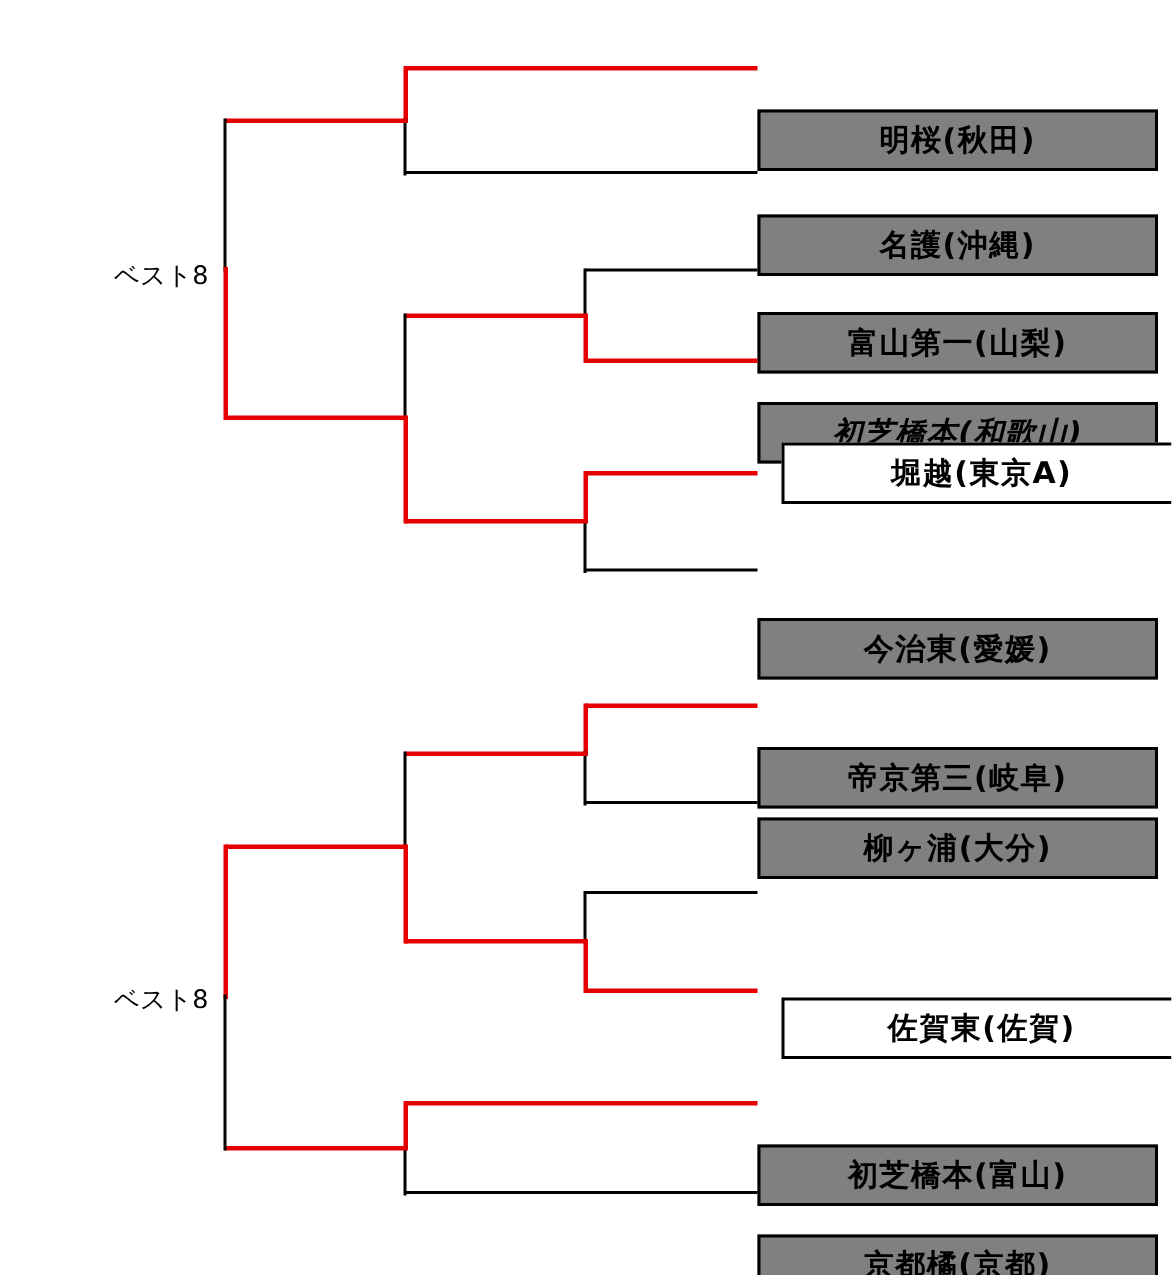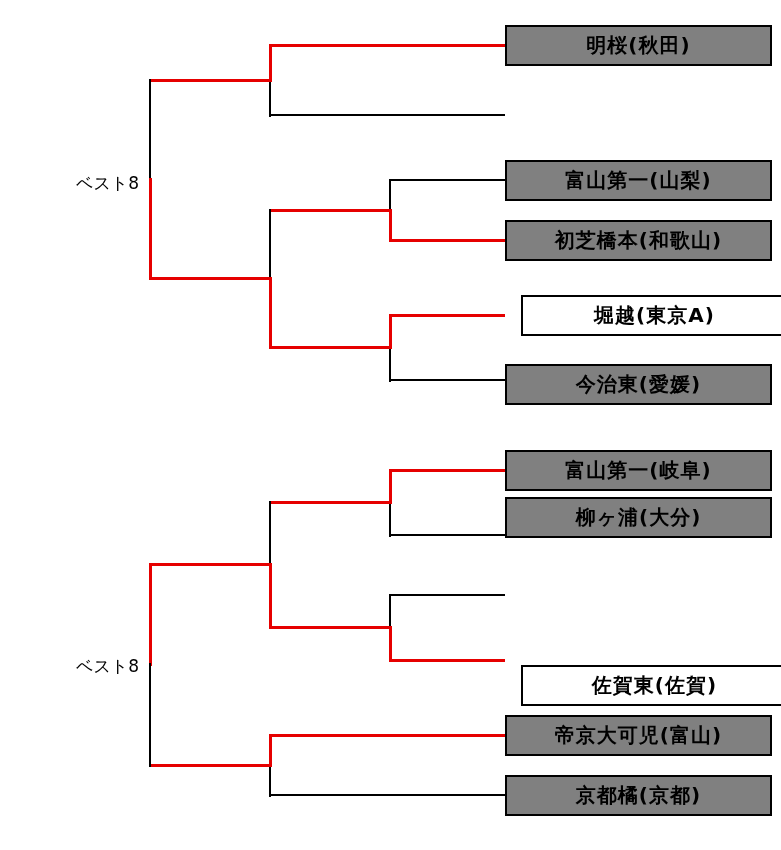--- a/index.html
+++ b/index.html
@@ -6,41 +6,42 @@
   body{font-family:"DejaVu Sans","Liberation Sans",sans-serif;}
   .stage{position:relative;width:781px;height:850px;background:#ffffff;overflow:hidden;}
 
   .team{
     position:absolute;left:505px;width:267px;height:41px;
     border:2px solid #000;box-sizing:border-box;
     display:flex;align-items:center;justify-content:center;
     font-weight:bold;font-size:20px;color:#000;letter-spacing:1px;
     background:#ffffff;
   }
-  .box-gray{background:var(--team_gray,#808080);}
+  .box-gray{background:var(--team_gray,#808080);margin-top:48px;}
   .box-white{background:var(--team_white,#ffffff);margin-left:16px;}
 
   .ln{position:absolute;}
   .hk{height:2px;background:var(--line_black,#000);}
   .hr{height:3px;background:var(--line_red,#e60000);}
   .vk{width:2px;background:var(--line_black,#000);}
   .vr{width:3px;background:var(--line_red,#e60000);}
 
   .rlabel{position:absolute;font-size:17px;color:#000;white-space:nowrap;}
 </style>
 </head>
 <body>
 
 <div class="stage">
 
   <div class="rlabel" style="left:76px;top:172px;">ベスト8</div>
 
   <div class="team box-gray" style="top:25px;">明桜(秋田)</div>
+  <div class="team box-gray" style="top:95px;">名護(沖縄)</div>
   <div class="team box-gray" style="top:160px;">富山第一(山梨)</div>
-  <div class="team box-gray" style="top:220px;">初芝橋本(和歌山)</div>
+  <div class="team box-gray" style="top:220px;font-style:italic;">初芝橋本(和歌山)</div>
   <div class="team box-white" style="top:295px;">堀越(東京A)</div>
   <div class="team box-gray" style="top:364px;">今治東(愛媛)</div>
 
   <div class="ln hr" style="left:270px;top:44px;width:235px;"></div>
   <div class="ln hk" style="left:270px;top:114px;width:235px;"></div>
   <div class="ln hk" style="left:390px;top:179px;width:115px;"></div>
   <div class="ln hr" style="left:390px;top:239px;width:115px;"></div>
   <div class="ln hr" style="left:390px;top:314px;width:115px;"></div>
   <div class="ln hk" style="left:390px;top:379px;width:115px;"></div>
 
@@ -58,24 +59,24 @@
 
   <div class="ln vk" style="left:269px;top:209px;height:71px;"></div>
   <div class="ln vr" style="left:269px;top:277px;height:72px;"></div>
   <div class="ln hr" style="left:150px;top:277px;width:121px;"></div>
 
   <div class="ln vk" style="left:149px;top:79px;height:102px;"></div>
   <div class="ln vr" style="left:149px;top:178px;height:102px;"></div>
 
   <div class="rlabel" style="left:76px;top:655px;">ベスト8</div>
 
-  <div class="team box-gray" style="top:450px;">富山第一(岐阜)</div>
+  <div class="team box-gray" style="top:450px;">帝京第三(岐阜)</div>
   <div class="team box-gray" style="top:497px;">柳ヶ浦(大分)</div>
   <div class="team box-white" style="top:665px;">佐賀東(佐賀)</div>
-  <div class="team box-gray" style="top:715px;">帝京大可児(富山)</div>
+  <div class="team box-gray" style="top:715px;">初芝橋本(富山)</div>
   <div class="team box-gray" style="top:775px;">京都橘(京都)</div>
 
   <div class="ln hr" style="left:390px;top:469px;width:115px;"></div>
   <div class="ln hk" style="left:390px;top:534px;width:115px;"></div>
   <div class="ln hk" style="left:390px;top:594px;width:115px;"></div>
   <div class="ln hr" style="left:390px;top:659px;width:115px;"></div>
   <div class="ln hr" style="left:270px;top:734px;width:235px;"></div>
   <div class="ln hk" style="left:270px;top:794px;width:235px;"></div>
 
   <div class="ln vr" style="left:389px;top:469px;height:35px;"></div>

